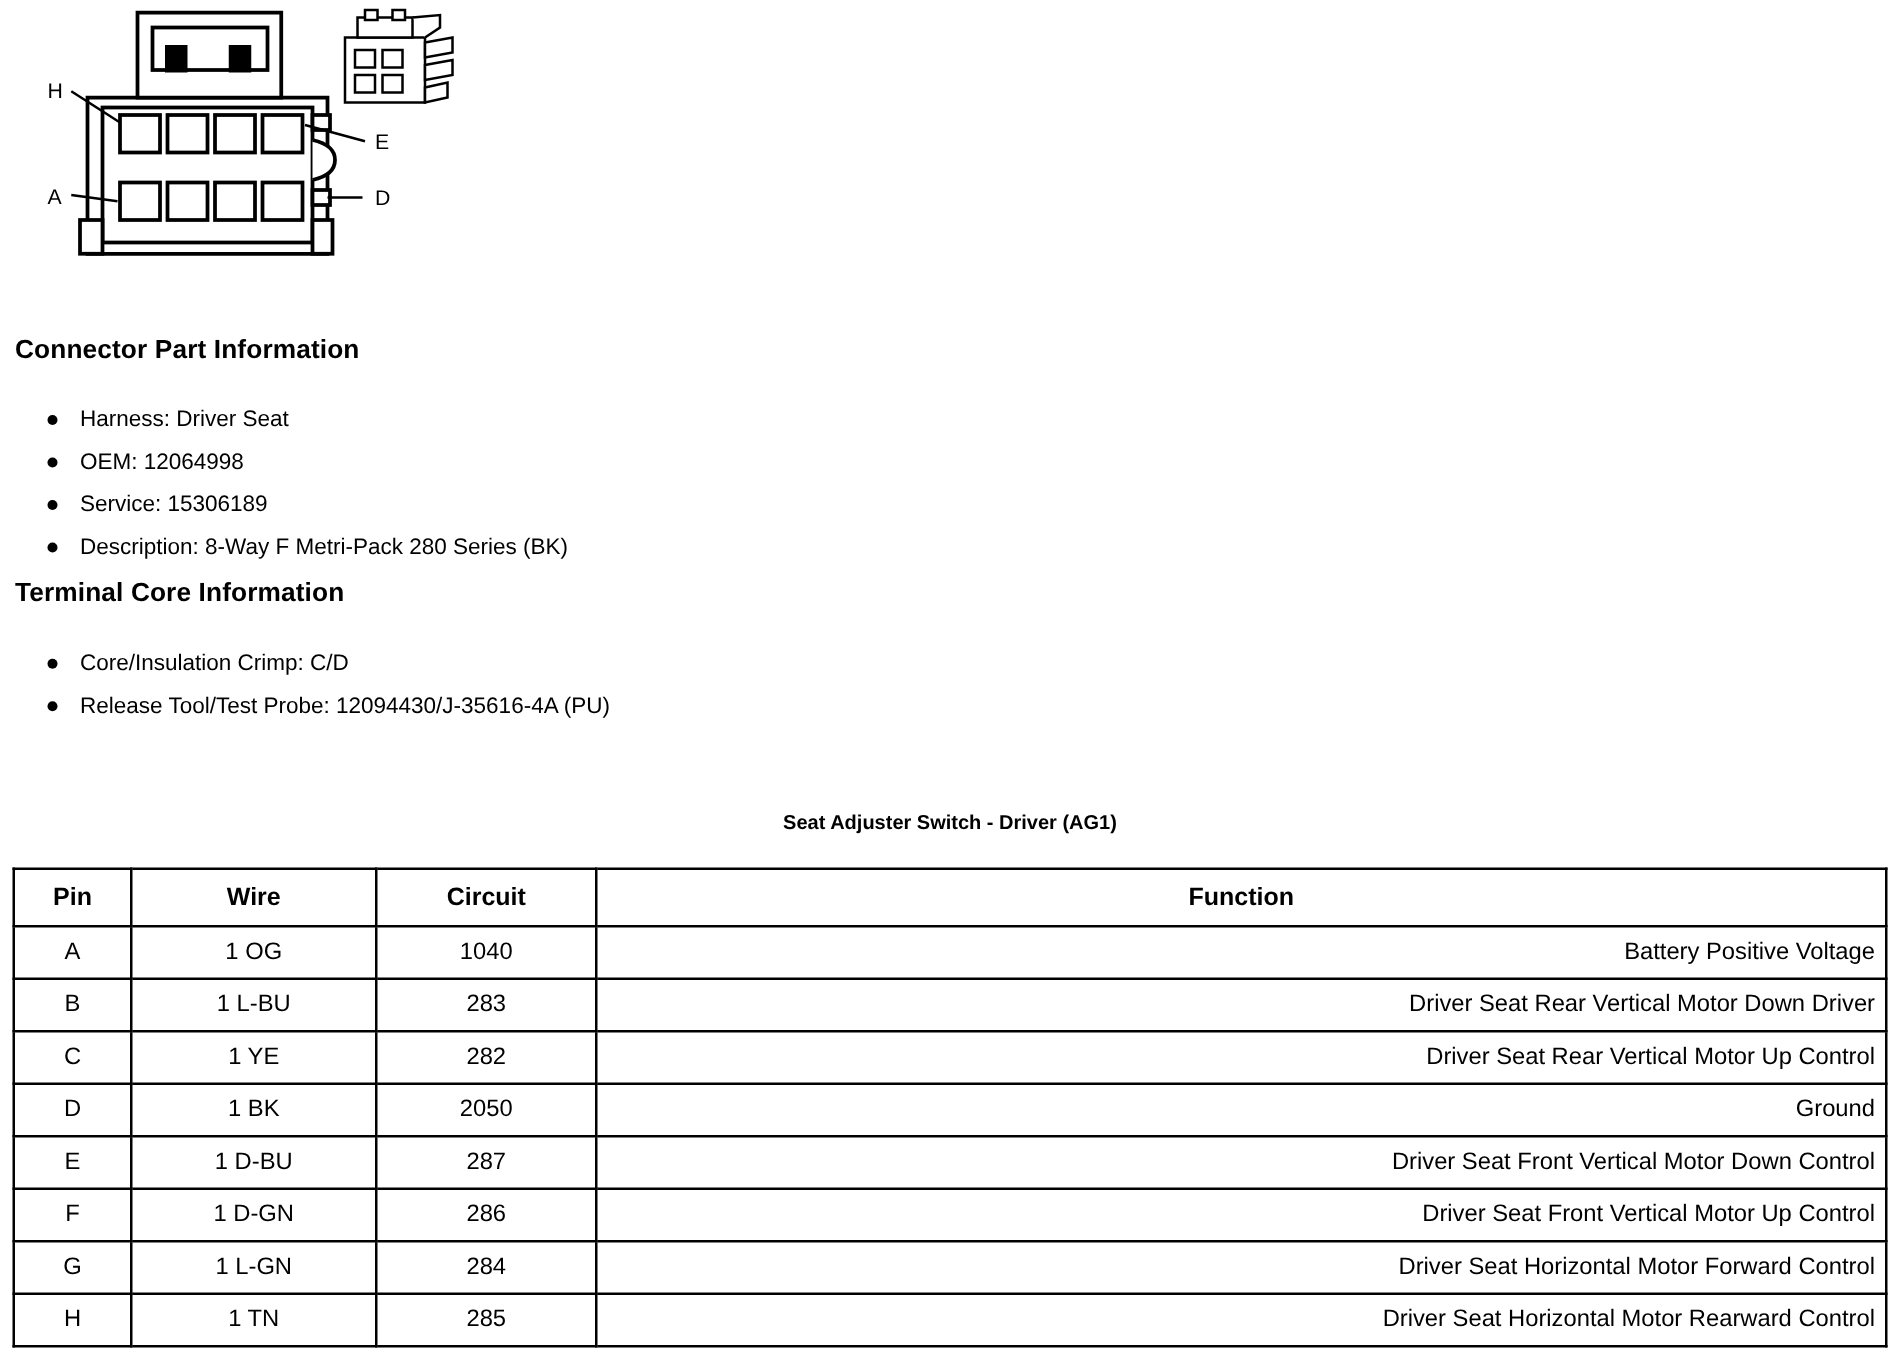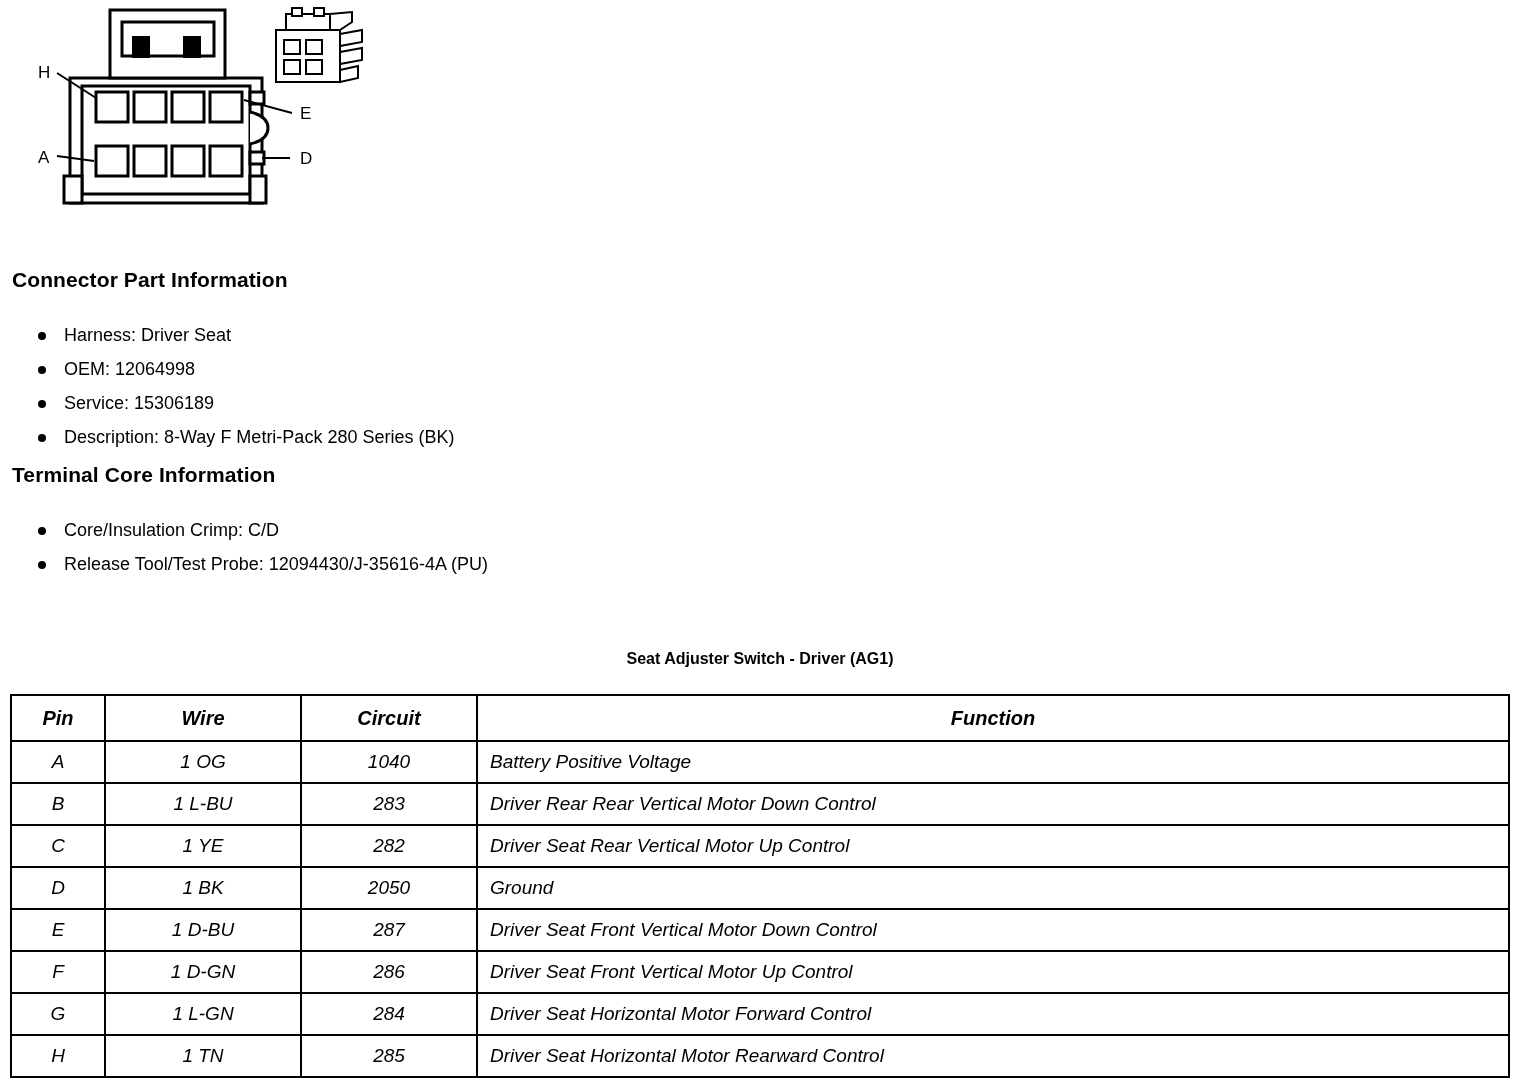--- a/index.html
+++ b/index.html
@@ -85,21 +85,20 @@
     top: 650px;
     text-align: center;
     font-size: 16px;
     font-weight: bold;
   }
   #pinout-table-wrap {
     position: absolute;
     left: 10px;
     top: 694px;
     width: 1499px;
-    font-style: italic;
   }
   table {
     border-collapse: collapse;
     width: 1500px;
     table-layout: fixed;
   }
   table, td, th {
     border: 2px solid #000;
   }
   th, td {
@@ -112,21 +111,21 @@
     font-weight: bold;
     text-align: center;
     height: 46px;
     font-size: 20px;
   }
   col.col-pin { width: 94px; }
   col.col-wire { width: 196px; }
   col.col-circuit { width: 176px; }
   col.col-function { width: auto; }
   td.c-pin, td.c-wire, td.c-circuit { text-align: center; }
-  td.c-function { text-align: left; padding-left: 12px; }
+  td.c-function { text-align: right; padding-left: 12px; }
 </style>
 </head>
 <body>
 
 <div id="illustration">
   <svg width="420" height="232" viewBox="0 0 420 232">
     <g fill="none" stroke="#000" stroke-width="3">
 
       <path d="M70 78 L70 203 L262 203 L262 78 Z" fill="#fff"></path>
 
@@ -219,21 +218,21 @@
       <tr>
         <td class="c-pin">A</td>
         <td class="c-wire">1 OG</td>
         <td class="c-circuit">1040</td>
         <td class="c-function">Battery Positive Voltage</td>
       </tr>
       <tr>
         <td class="c-pin">B</td>
         <td class="c-wire">1 L-BU</td>
         <td class="c-circuit">283</td>
-        <td class="c-function">Driver Rear Rear Vertical Motor Down Control</td>
+        <td class="c-function">Driver Seat Rear Vertical Motor Down Driver</td>
       </tr>
       <tr>
         <td class="c-pin">C</td>
         <td class="c-wire">1 YE</td>
         <td class="c-circuit">282</td>
         <td class="c-function">Driver Seat Rear Vertical Motor Up Control</td>
       </tr>
       <tr>
         <td class="c-pin">D</td>
         <td class="c-wire">1 BK</td>

